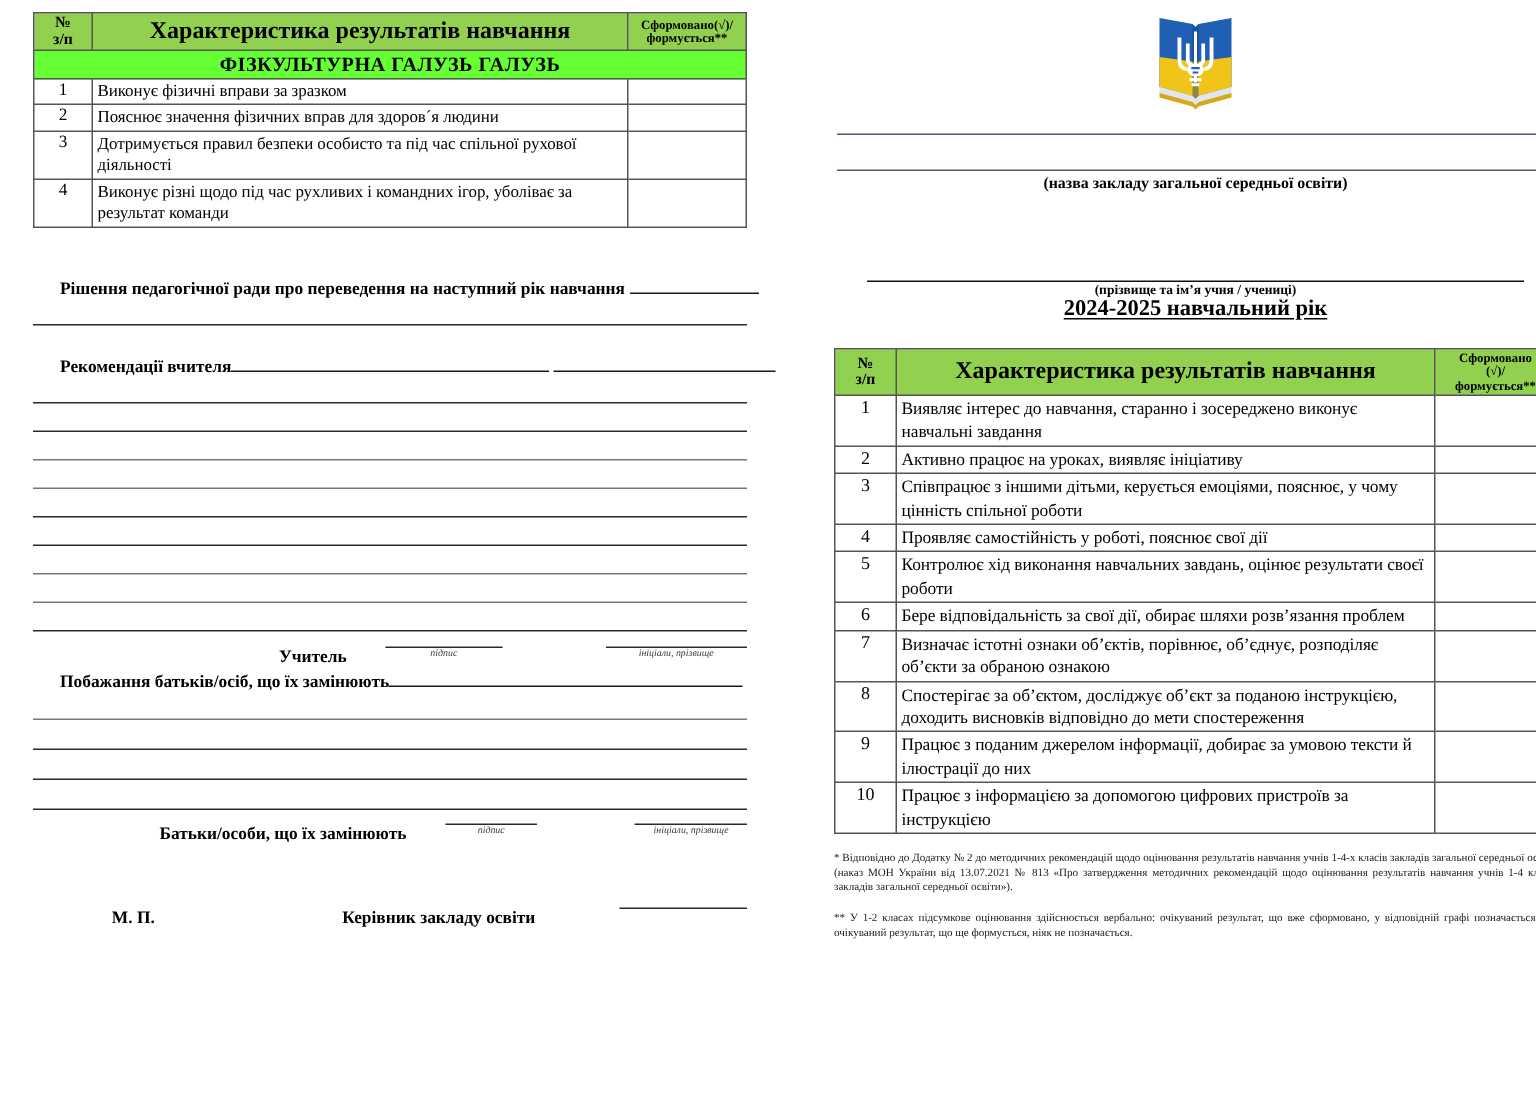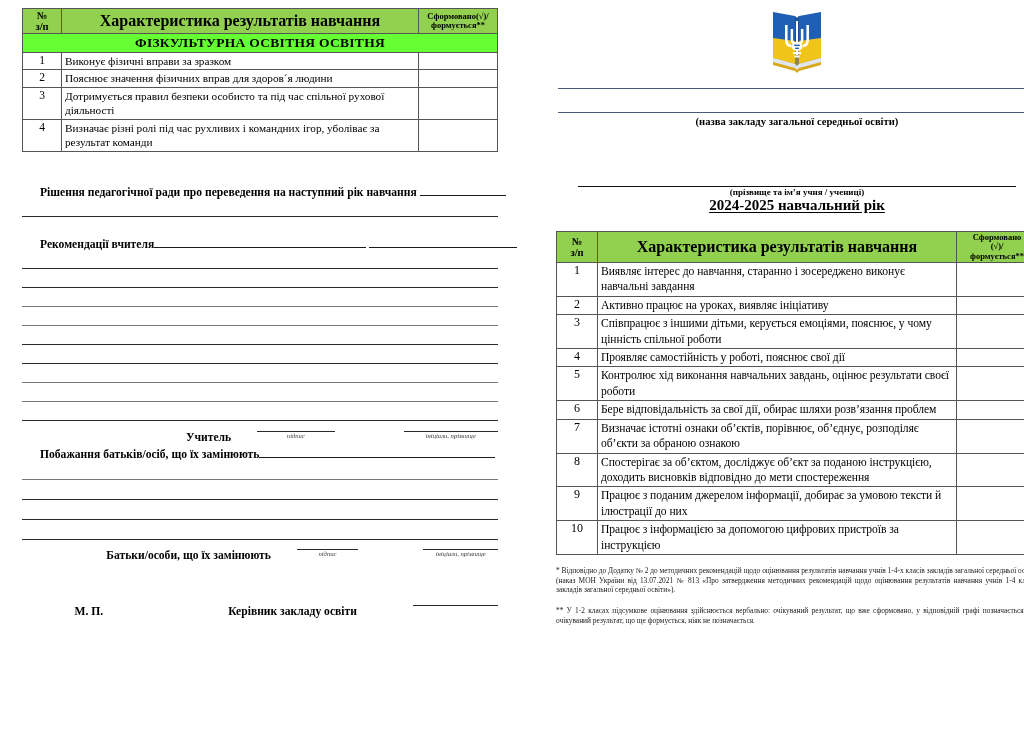--- a/index.html
+++ b/index.html
@@ -174,40 +174,40 @@
         </th>
         <th class="hd col-desc">Характеристика результатів навчання</th>
         <th class="hd col-mark">
           <span>Сформовано(√)/</span><br>
           <span>формується**</span>
         </th>
       </tr>
     </thead>
     <tbody>
       <tr class="section">
-        <td colspan="3">ФІЗКУЛЬТУРНА  ОСВІТНЯ ОСВІТНЯ</td>
+        <td colspan="3">ФІЗКУЛЬТУРНА  ГАЛУЗЬ ГАЛУЗЬ</td>
       </tr>
       <tr>
         <td class="num">1</td>
         <td class="desc">Виконує фізичні вправи за зразком</td>
         <td class="mark"></td>
       </tr>
       <tr>
         <td class="num">2</td>
         <td class="desc">Пояснює значення фізичних вправ для здоров´я людини</td>
         <td class="mark"></td>
       </tr>
       <tr>
         <td class="num">3</td>
         <td class="desc">Дотримується правил безпеки особисто та під час спільної рухової діяльності</td>
         <td class="mark"></td>
       </tr>
       <tr>
         <td class="num">4</td>
-        <td class="desc">Визначає різні ролі під час рухливих і командних ігор, уболіває за результат команди</td>
+        <td class="desc">Виконує різні щодо під час рухливих і командних ігор, уболіває за результат команди</td>
         <td class="mark"></td>
       </tr>
     </tbody>
   </table>
 
   <div style="height:32px"></div>
   <div class="formline">
     <span>Рішення педагогічної ради про переведення на наступний рік навчання</span>
     <span class="fill" style="width:86px"></span>
   </div>

